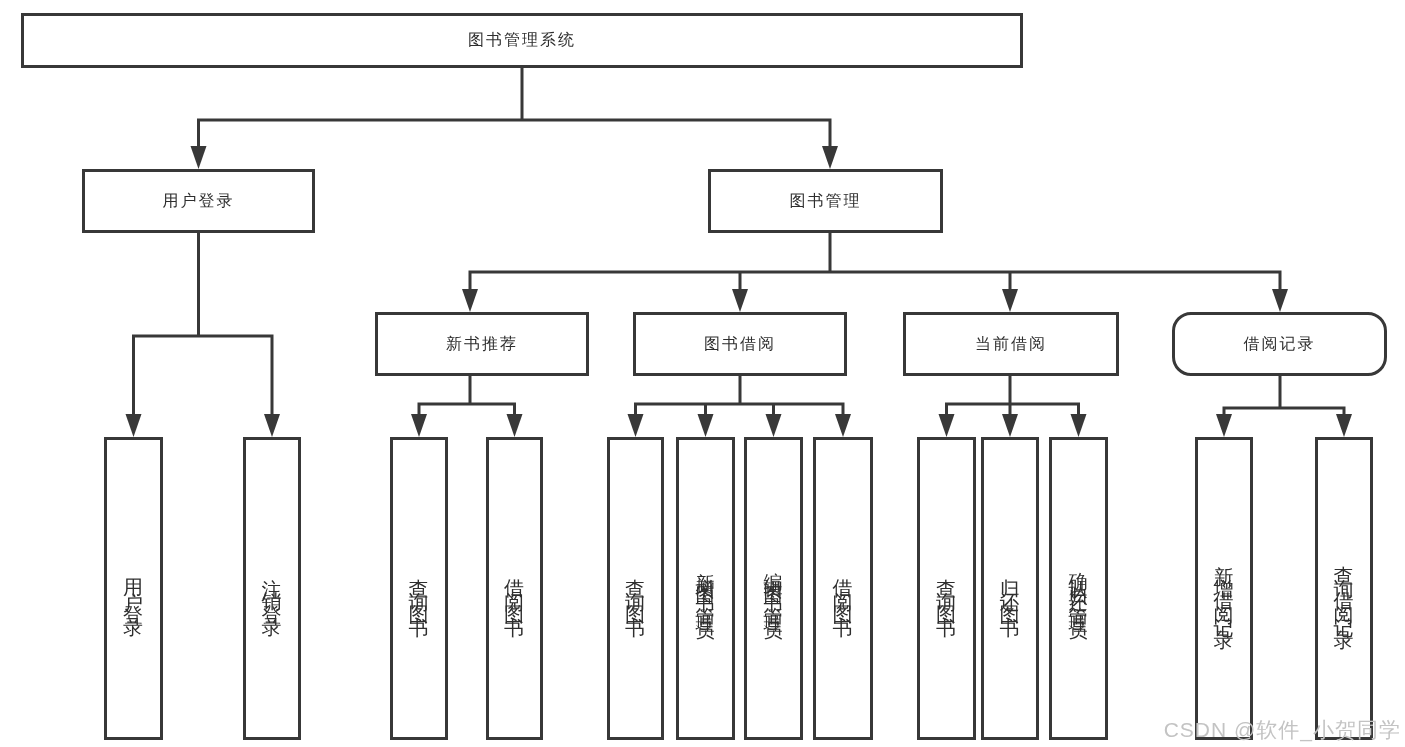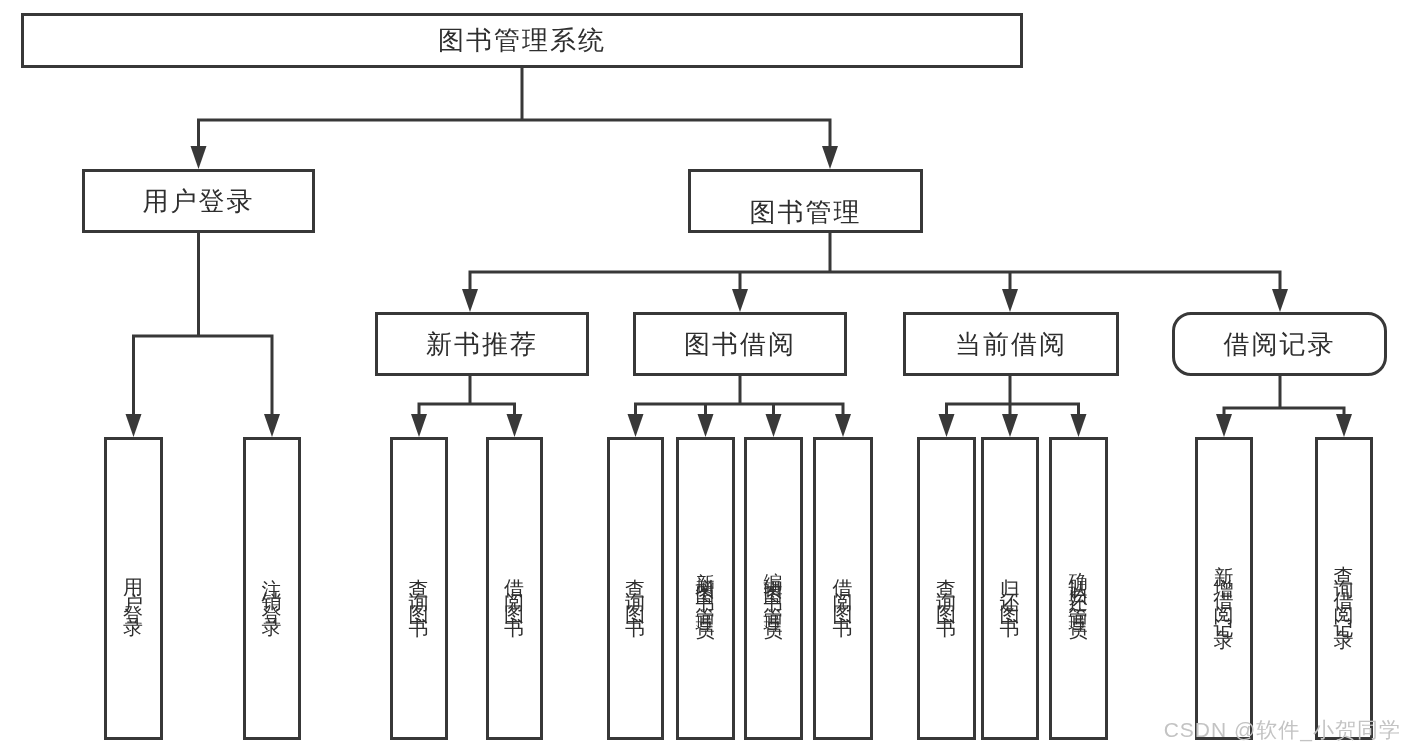--- a/index.html
+++ b/index.html
@@ -26,21 +26,21 @@
     box-sizing: border-box;
     background: #ffffff;
     border: 3px solid #383838;
     display: flex;
     align-items: center;
     justify-content: center;
     color: #2e2e2e;
     z-index: 2;
   }
   .h-label {
-    font-size: 26px;
+    font-size: 16px;
     letter-spacing: 2px;
     white-space: nowrap;
   }
   .leaf {
     z-index: 2;
   }
   .v-label {
     writing-mode: vertical-rl;
     text-orientation: mixed;
     font-size: 20px;
@@ -49,21 +49,21 @@
     white-space: nowrap;
   }
   .v-label.long {
     font-size: 19px;
     letter-spacing: 7px;
   }
   
   #n-root   { left: 21px;  top: 13px;  width: 1002px; height: 55px; }
   
   #n-login  { left: 82px;  top: 169px; width: 233px;  height: 64px; }
-  #n-mgmt   { left: 688px; top: 169px; width: 235px;  height: 64px; align-items: flex-end; }
+  #n-mgmt   { left: 708px; top: 169px; width: 235px;  height: 64px; }
   
   #n-newrec { left: 375px;  top: 312px; width: 214px; height: 64px; text-align: right; }
   #n-borrow { left: 633px;  top: 312px; width: 214px; height: 64px; }
   #n-current{ left: 903px;  top: 312px; width: 216px; height: 64px; }
   #n-record { left: 1172px; top: 312px; width: 215px; height: 64px; border-radius: 19px; }
   
   #lf-0  { left: 104px;  top: 437px; width: 59px; height: 303px; }
   #lf-1  { left: 243px;  top: 437px; width: 58px; height: 303px; }
   #lf-2  { left: 390px;  top: 437px; width: 58px; height: 303px; }
   #lf-3  { left: 486px;  top: 437px; width: 57px; height: 303px; }

